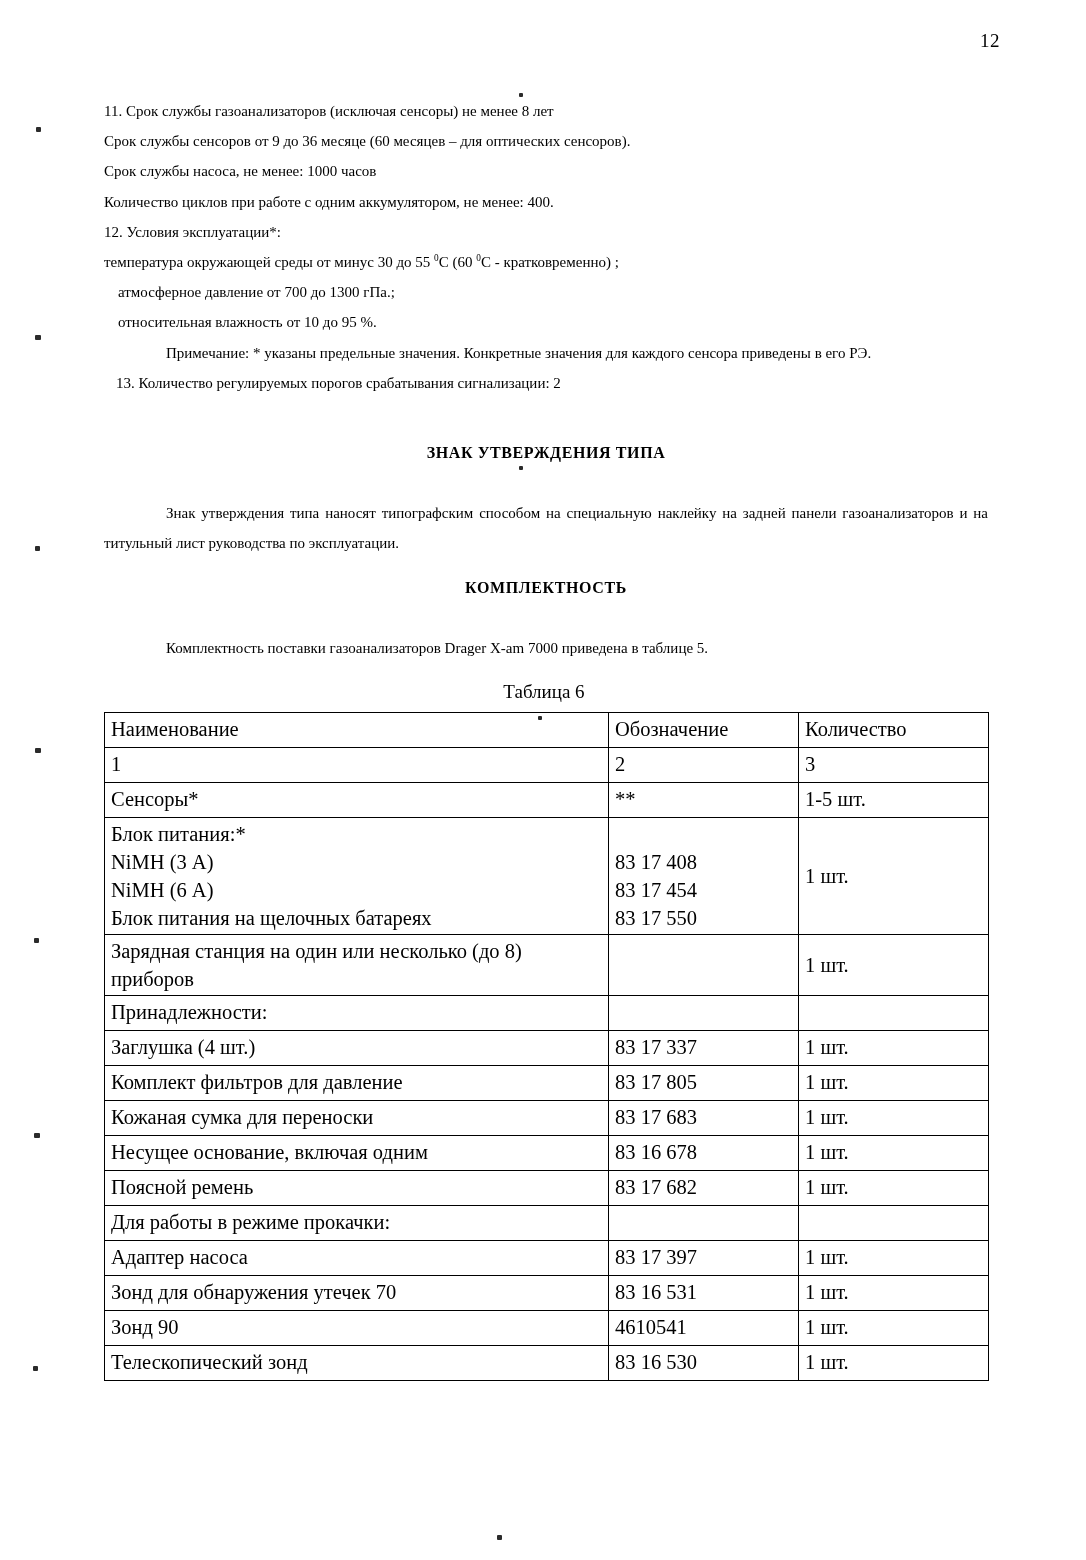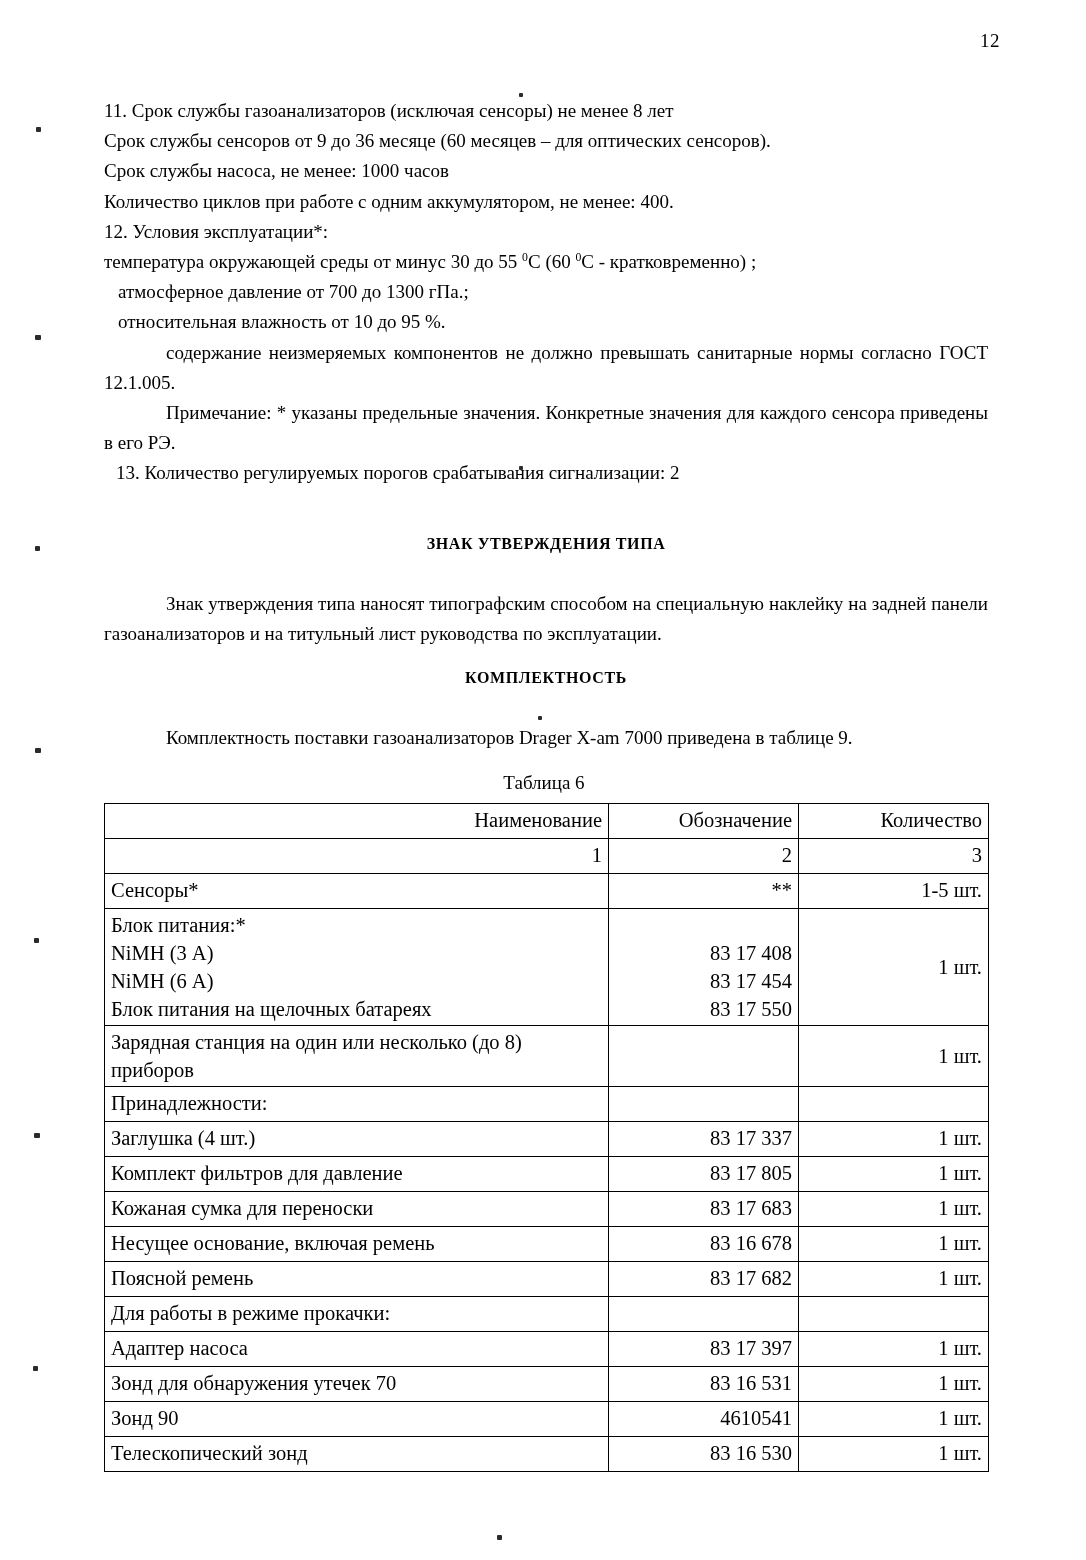--- a/index.html
+++ b/index.html
@@ -38,21 +38,21 @@
   .speckle.s2 { width: 6px; height: 5px; }
 
   .content {
     position: absolute;
     left: 104px;
     top: 96px;
     width: 884px;
   }
   p {
     margin: 0;
-    font-size: 19px;
+    font-size: 15px;
     line-height: 30.2px;
   }
   .ln { white-space: nowrap; }
   .indent-2 { padding-left: 14px; }
   .just {
     text-align: justify;
     text-align-last: left;
     text-indent: 62px;
   }
   .heading {
@@ -88,21 +88,21 @@
     font-weight: normal;
     padding: 2px 6px;
     vertical-align: top;
     line-height: 28px;
     height: 30px;
   }
   table.kit col.c-name  { width: 504px; }
   table.kit col.c-desig { width: 190px; }
   table.kit col.c-qty   { width: 190px; }
 
-  td.center, th.center { text-align: right; }
+  td.center, th.center { text-align: left; }
   td.left { text-align: left; }
   td.mid { vertical-align: middle; }
 
   .multiline-name { line-height: 30px; }
   .wrap-just {
     text-align: justify;
     text-align-last: left;
     line-height: 30px;
   }
 </style>
@@ -134,37 +134,36 @@
 
     <p class="ln">12. Условия эксплуатации*:</p>
 
     <p class="ln">
       <span>температура окружающей среды от минус 30 до 55 </span><sup class="deg">0</sup><span>С (60 </span><sup class="deg">0</sup><span>С -  кратковременно) ;</span>
     </p>
 
     <p class="ln indent-2">атмосферное давление от 700 до 1300 гПа.;</p>
     <p class="ln indent-2">относительная влажность от 10 до 95 %.</p>
 
-    <p class="just">содержание неизмеряемых компонентов не должно превышать санитарные нормы согласно ГОСТ 12.1.005.</p>
 
     <p class="just">Примечание: * указаны предельные значения. Конкретные значения для каждого сенсора приведены в его РЭ.</p>
 
     <p class="ln" style="padding-left:12px;">13. Количество регулируемых порогов срабатывания сигнализации:        2</p>
 
     <div class="spacer-lg"></div>
     <p class="heading">ЗНАК УТВЕРЖДЕНИЯ ТИПА</p>
 
     <div class="spacer-md"></div>
     <p class="just">Знак утверждения типа наносят типографским способом на специальную наклейку на задней панели газоанализаторов и   на титульный лист руководства по эксплуатации.</p>
 
     <div class="spacer-sm"></div>
     <p class="heading">КОМПЛЕКТНОСТЬ</p>
 
     <div class="spacer-md"></div>
-    <p class="just">Комплектность поставки газоанализаторов Drager X-am 7000 приведена в  таблице 9.</p>
+    <p class="just">Комплектность поставки газоанализаторов Drager X-am 7000 приведена в  таблице 5.</p>
 
     <div class="spacer-sm"></div>
     <p class="table-caption">Таблица 6</p>
 
     <table class="kit">
       <colgroup>
         <col class="c-name">
           <col class="c-desig">
           <col class="c-qty">
       </colgroup>
@@ -220,21 +219,21 @@
             <td class="left">Комплект фильтров для давление</td>
             <td class="center">83 17 805</td>
             <td class="center">1 шт.</td>
           </tr>
           <tr>
             <td class="left">Кожаная сумка для переноски</td>
             <td class="center">83 17 683</td>
             <td class="center">1 шт.</td>
           </tr>
           <tr>
-            <td class="left">Несущее основание, включая ремень</td>
+            <td class="left">Несущее основание, включая одним</td>
             <td class="center">83 16 678</td>
             <td class="center">1 шт.</td>
           </tr>
           <tr>
             <td class="left">Поясной ремень</td>
             <td class="center">83 17 682</td>
             <td class="center">1 шт.</td>
           </tr>
           <tr>
             <td class="left">Для работы в режиме прокачки:</td>

